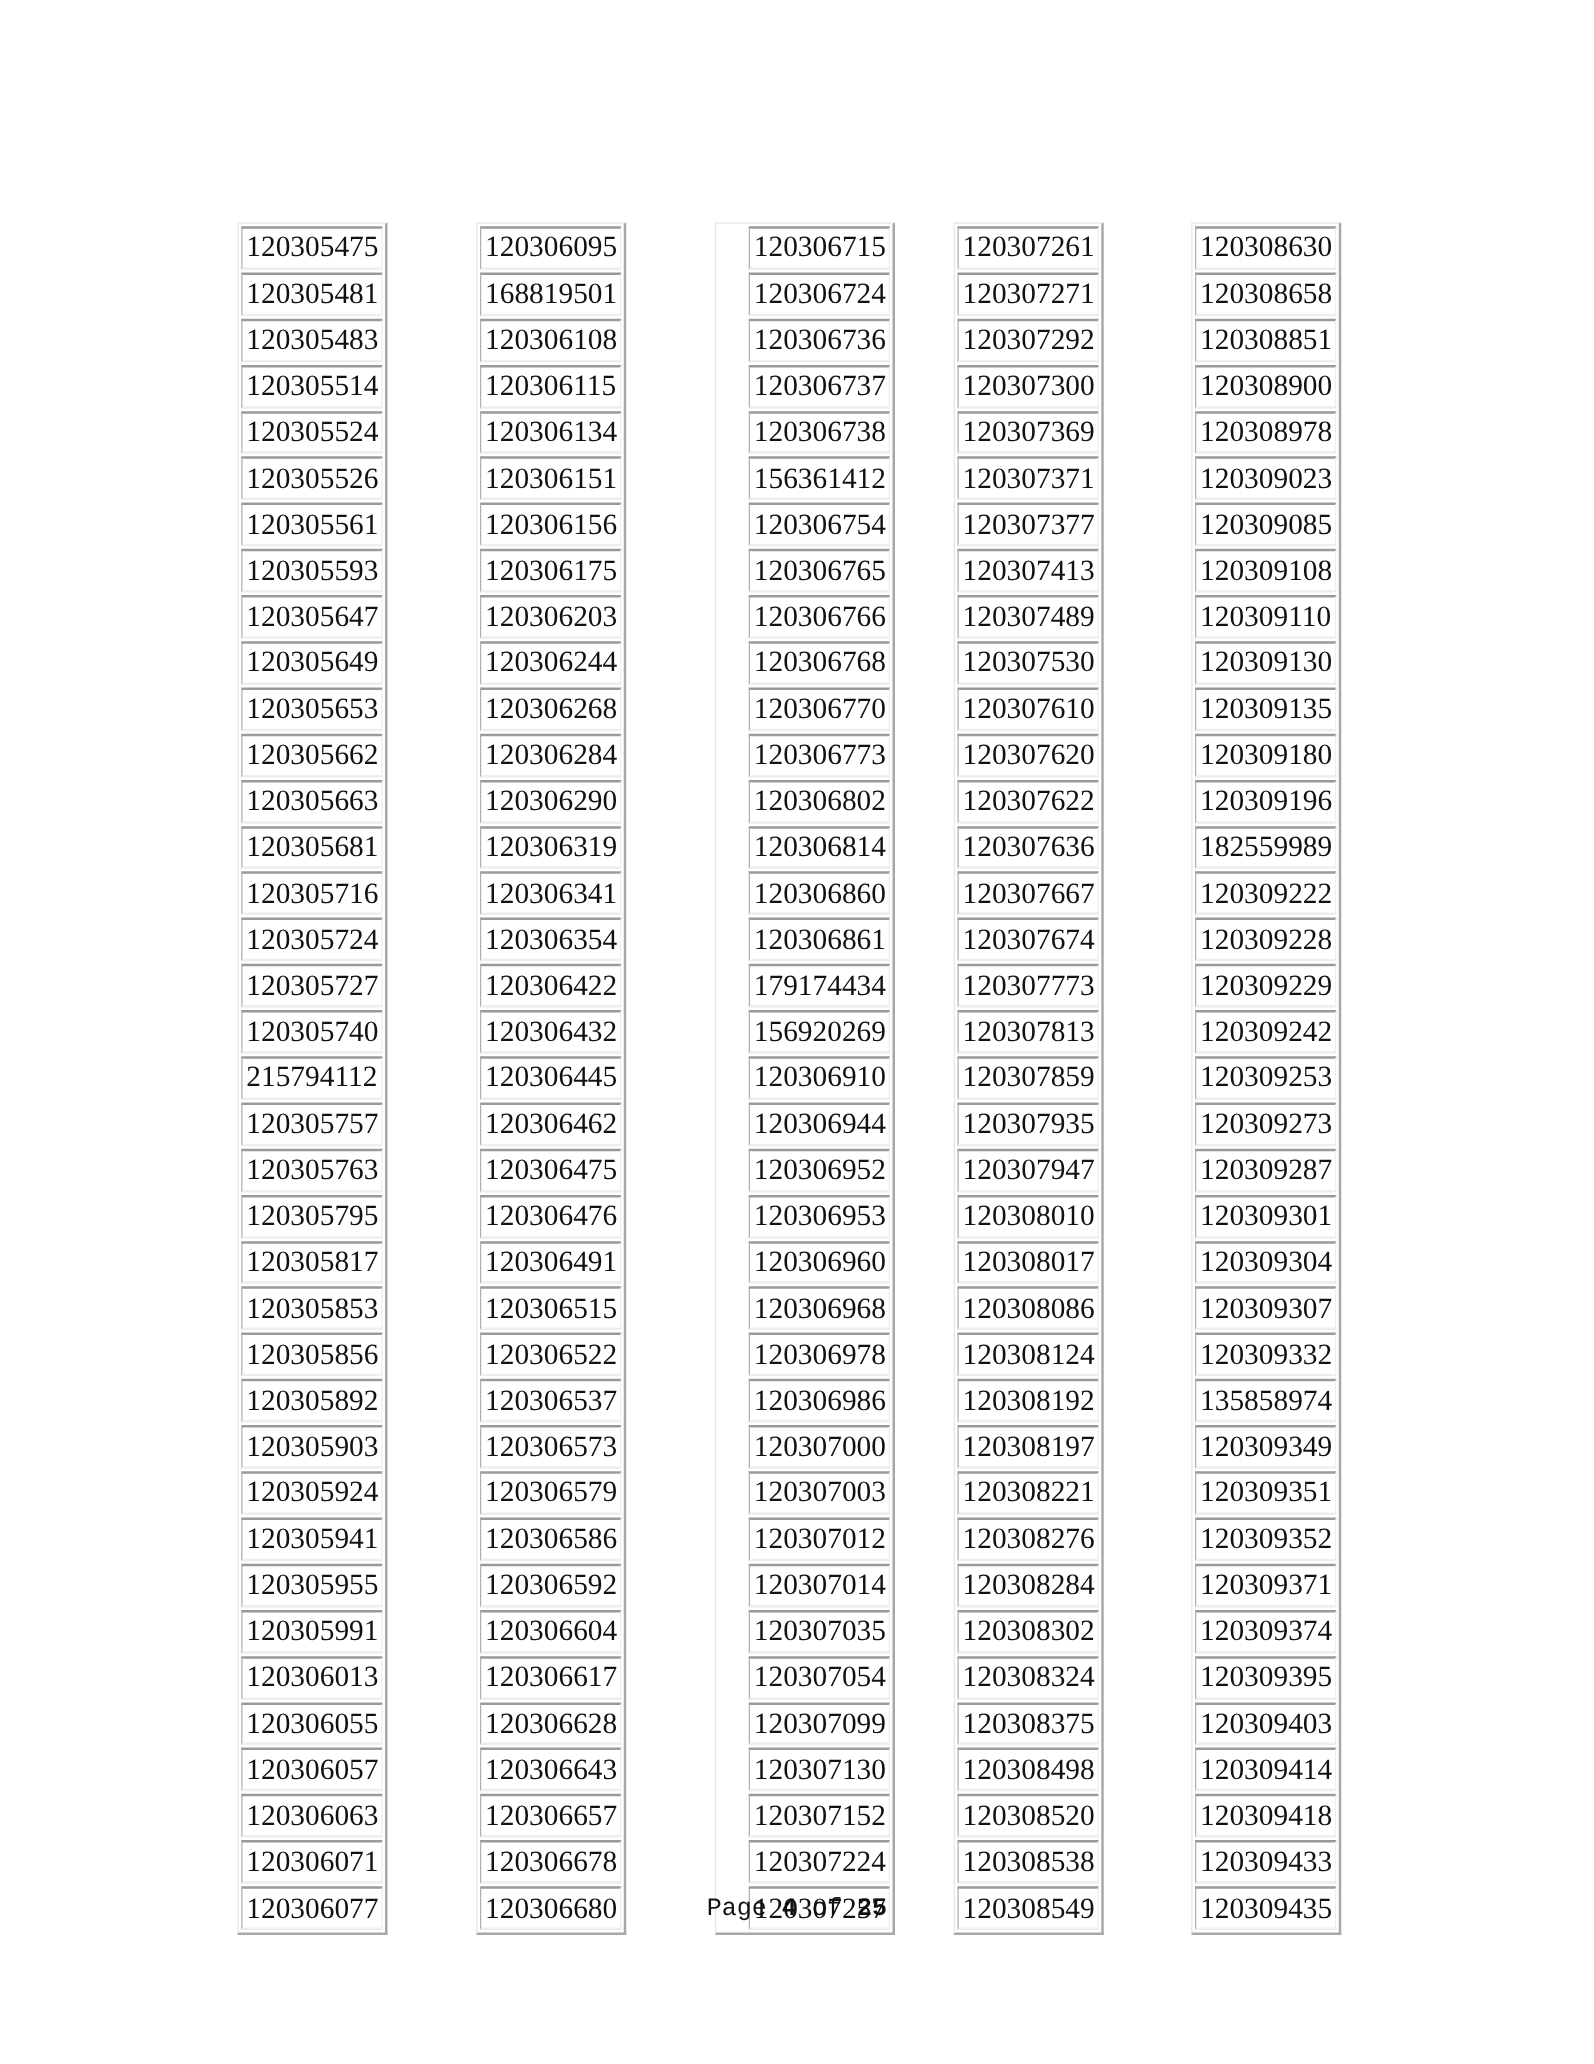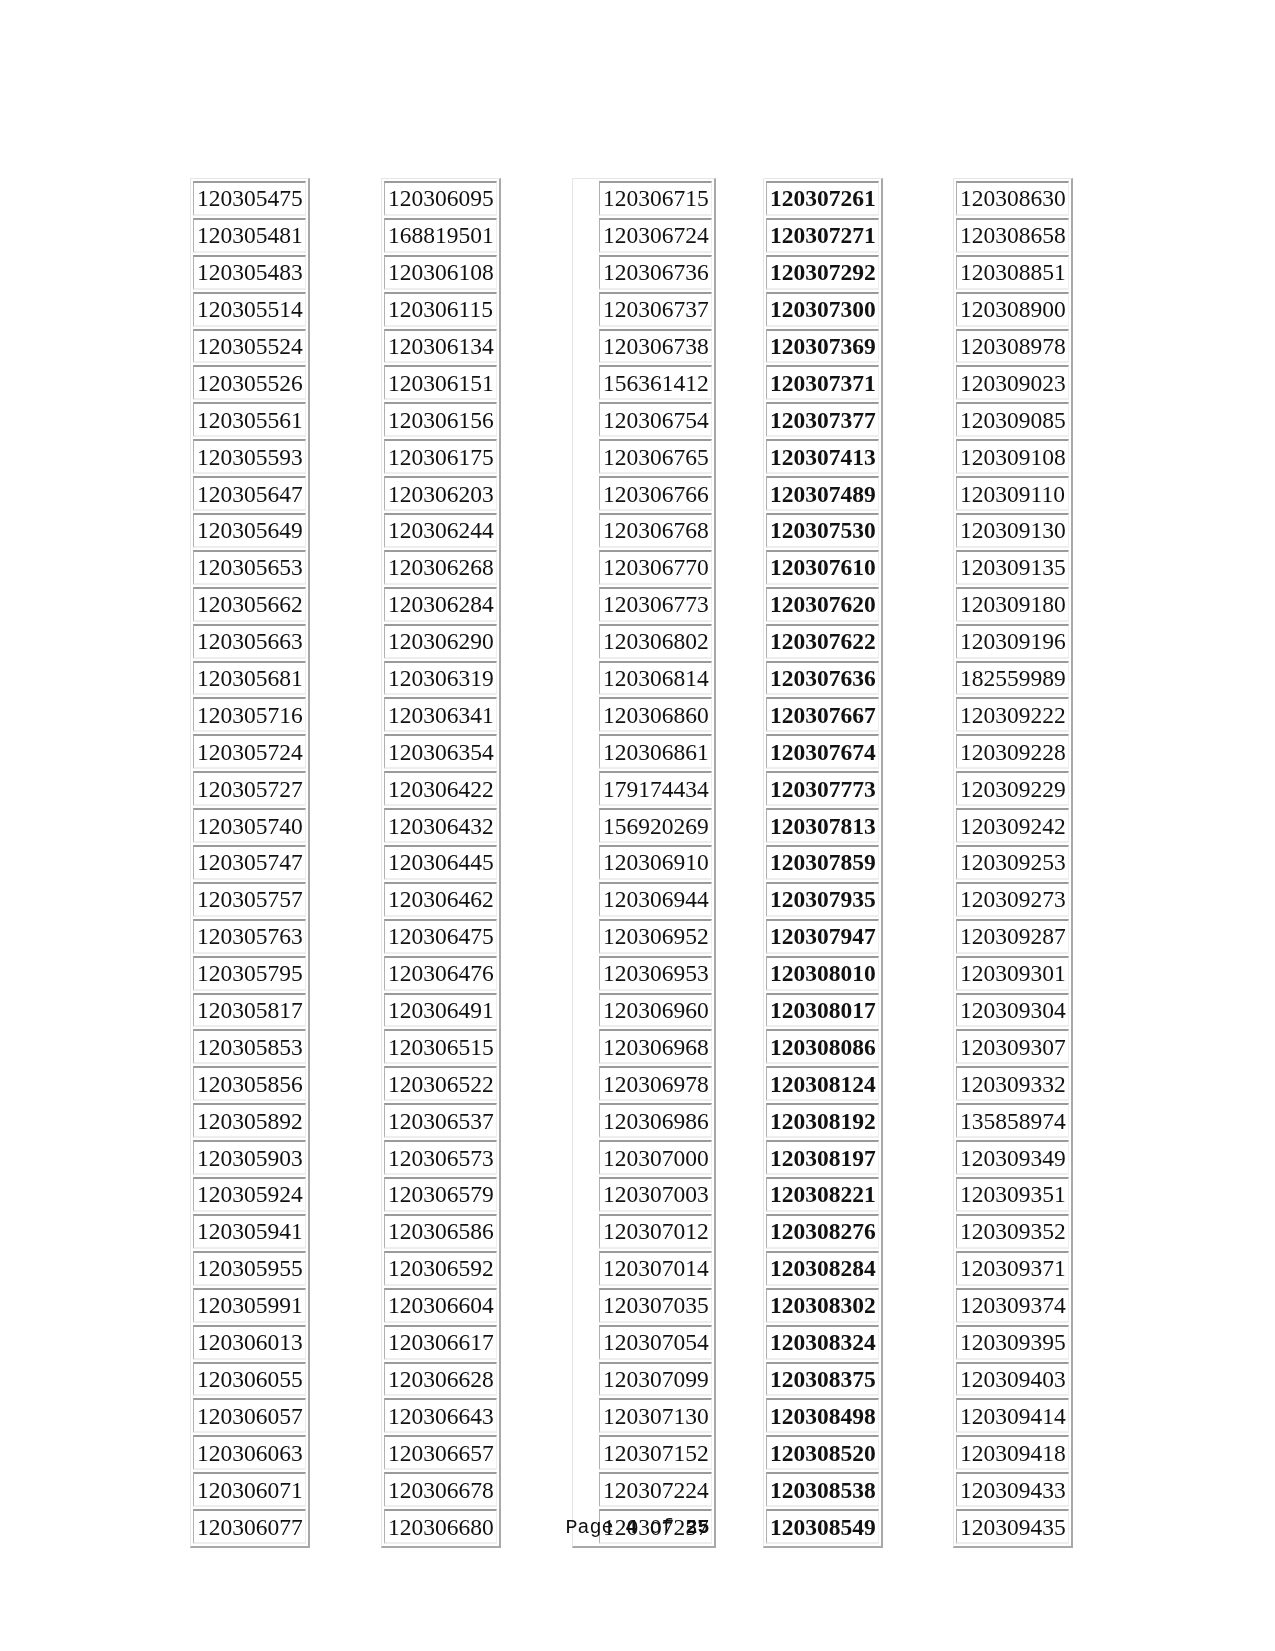--- a/index.html
+++ b/index.html
@@ -27,21 +27,21 @@
     font-family: "Liberation Serif", "DejaVu Serif", serif;
     font-size: 23.5px;
     line-height: 28px;
     color: #111;
     white-space: nowrap;
     vertical-align: middle;
   }
   #col-0 { left: 190px; }
   #col-1 { left: 381px; }
   #col-2 { left: 572px; padding-left: 24px; }
-  #col-3 { left: 763px; font-weight: bold; }
+  #col-3 { left: 763px; }
   #col-4 { left: 953px; }
   .footer {
     position: absolute;
     top: 1480px;
     left: 0;
     width: 1275px;
     text-align: center;
     font-family: Liberation Mono, monospace;
     font-size: 20px;
     color: #111;
@@ -102,21 +102,21 @@
         <tr>
           <td>120305724</td>
         </tr>
         <tr>
           <td>120305727</td>
         </tr>
         <tr>
           <td>120305740</td>
         </tr>
         <tr>
-          <td>120305747</td>
+          <td>215794112</td>
         </tr>
         <tr>
           <td>120305757</td>
         </tr>
         <tr>
           <td>120305763</td>
         </tr>
         <tr>
           <td>120305795</td>
         </tr>

